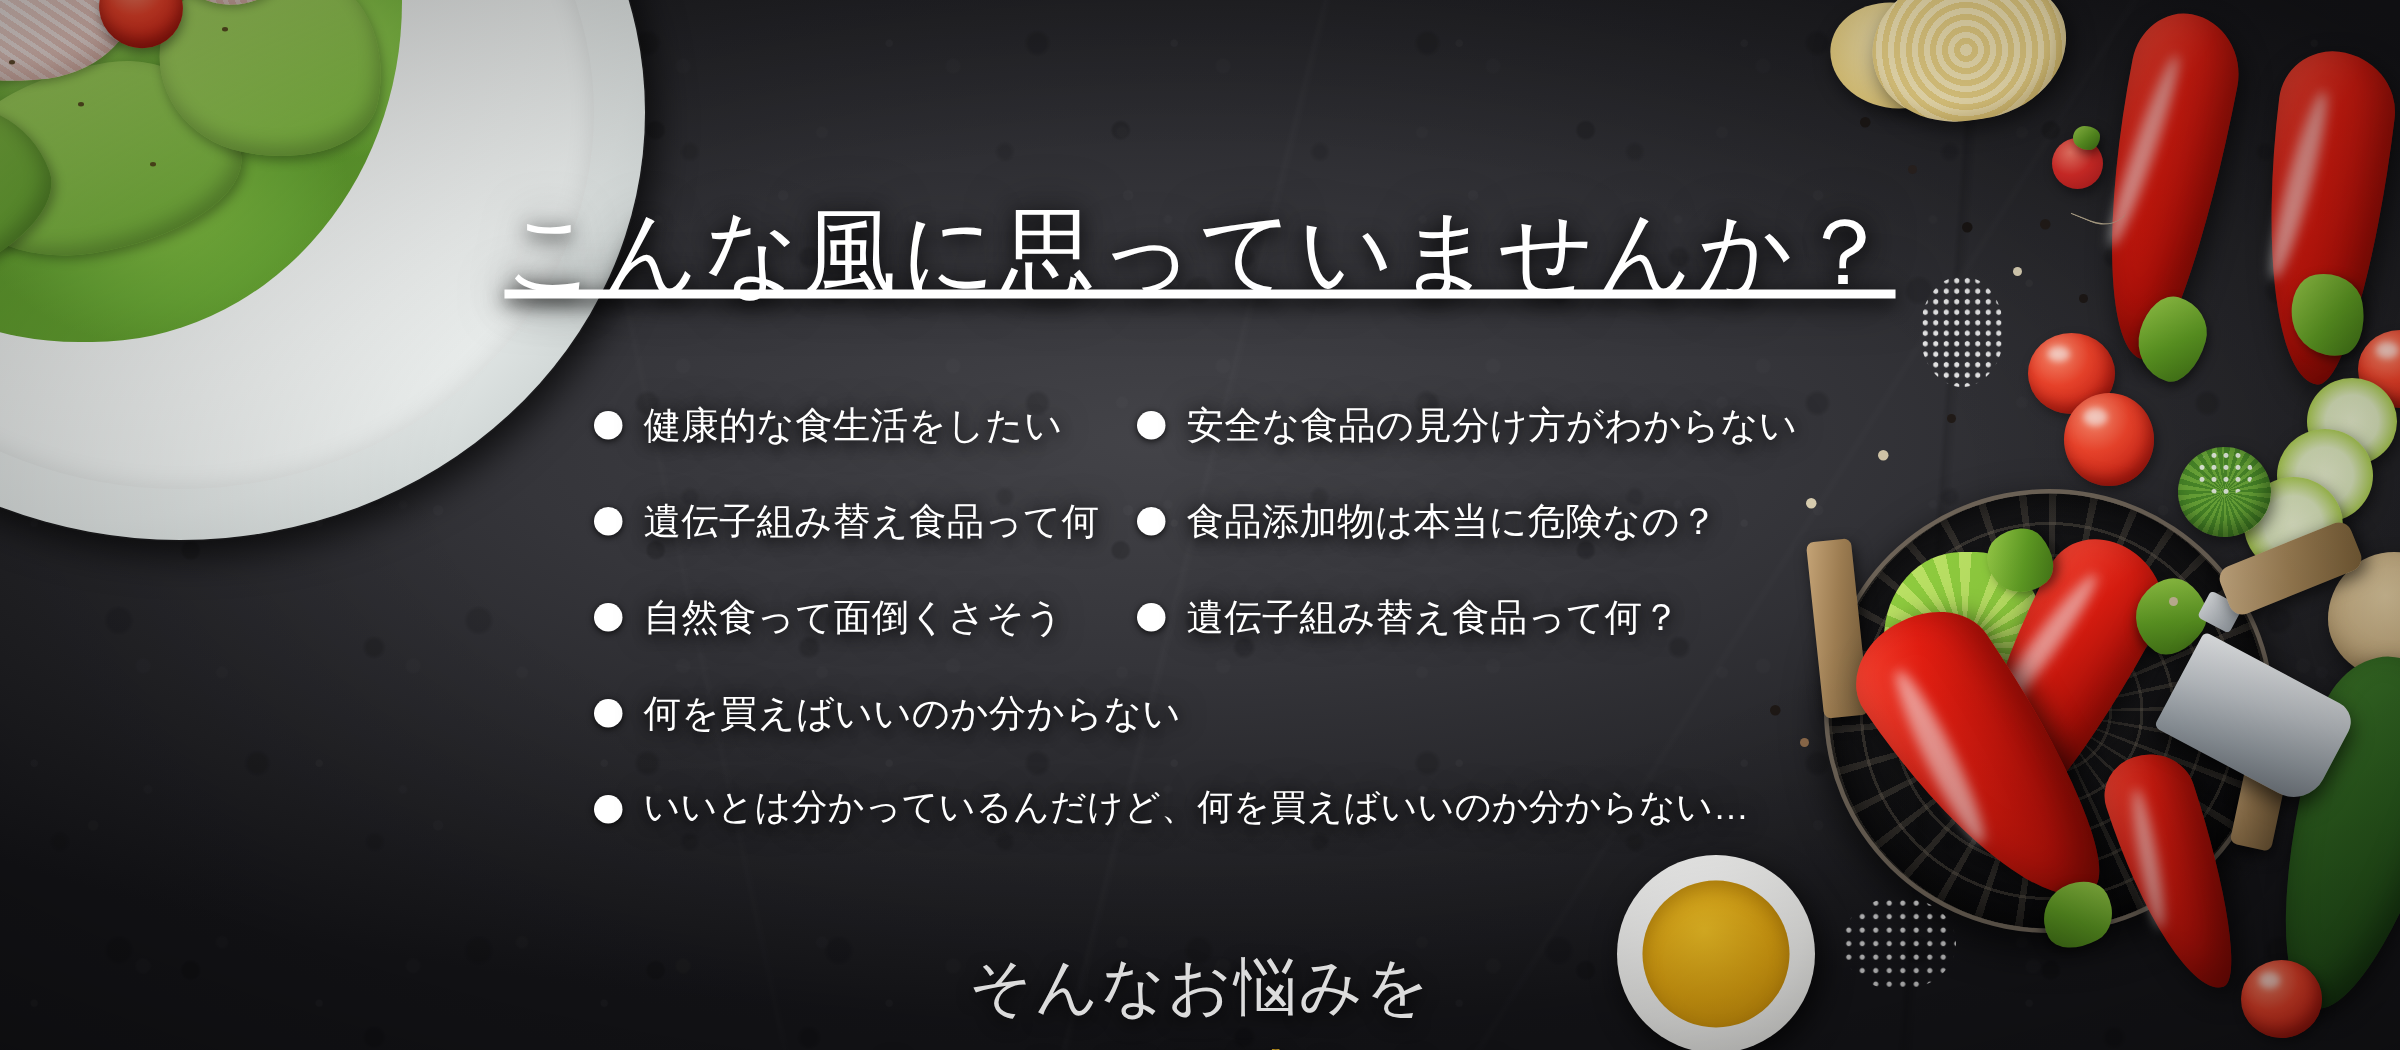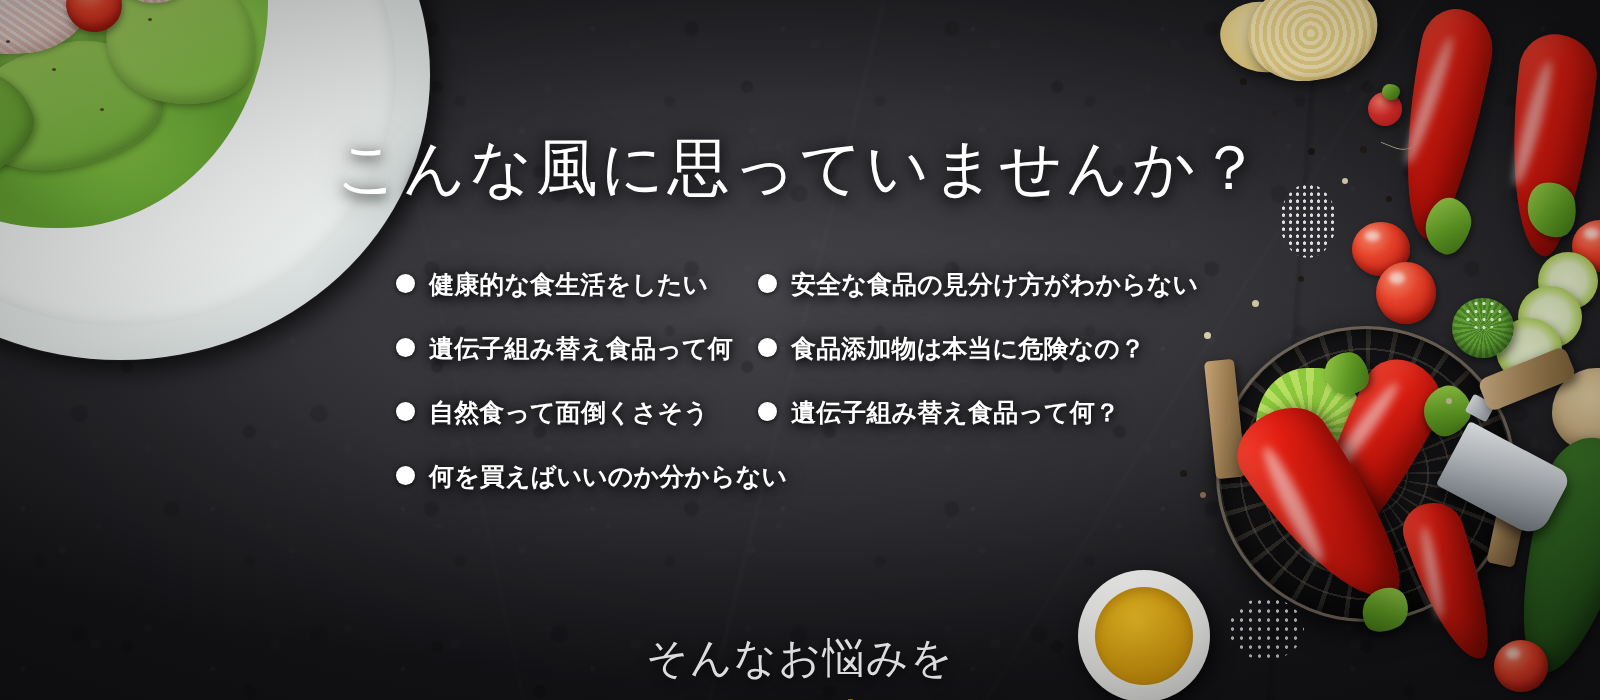--- a/index.html
+++ b/index.html
@@ -298,20 +298,21 @@
     letter-spacing: .10em;
     color: #d6d6d8;
     text-shadow: 0 2px 10px rgba(0,0,0,.85), 0 0 26px rgba(0,0,0,.6);
   }
   .headline-2 {
     top: 126px;
     font-size: 62px;
     letter-spacing: .05em;
     color: #ffffff;
     text-shadow: 0 3px 13px rgba(0,0,0,.9), 0 0 32px rgba(0,0,0,.65);
+    text-decoration: underline;
   }
 
   .bullets {
     position: absolute;
     left: 396px; top: 262px;
     width: 800px;
   }
   .bullet-grid {
     display: grid;
     grid-template-columns: 362px 420px;
@@ -328,21 +329,21 @@
   .dot {
     flex: 0 0 auto;
     width: 19px; height: 19px;
     border-radius: 50%;
     background: #ffffff;
     box-shadow: 0 1px 5px rgba(0,0,0,.8);
   }
   .bullet-text {
     color: #ffffff;
     font-size: 25px;
-    font-weight: 700;
+    font-weight: 400;
     letter-spacing: .005em;
     line-height: 1.2;
     white-space: nowrap;
     text-shadow: 0 2px 9px rgba(0,0,0,.9), 0 0 20px rgba(0,0,0,.7);
   }
   .bullet-item.wide .bullet-text { font-size: 24px; }
 
   .closing {
     position: absolute;
     left: 0; top: 630px;
@@ -514,20 +515,24 @@
         <div class="bullet-item">
           <span class="dot"></span>
           <span class="bullet-text">遺伝子組み替え食品って何？</span>
         </div>
 
         <div class="bullet-item">
           <span class="dot"></span>
           <span class="bullet-text">何を買えばいいのか分からない</span>
         </div>
 
+        <div class="bullet-item wide">
+          <span class="dot"></span>
+          <span class="bullet-text">いいとは分かっているんだけど、何を買えばいいのか分からない…</span>
+        </div>
 
       </div>
     </div>
 
     <div class="closing">そんなお悩みを</div>
 
     <div class="closing-accent">しっかり解決します</div>
 
   </div>
 </div>

